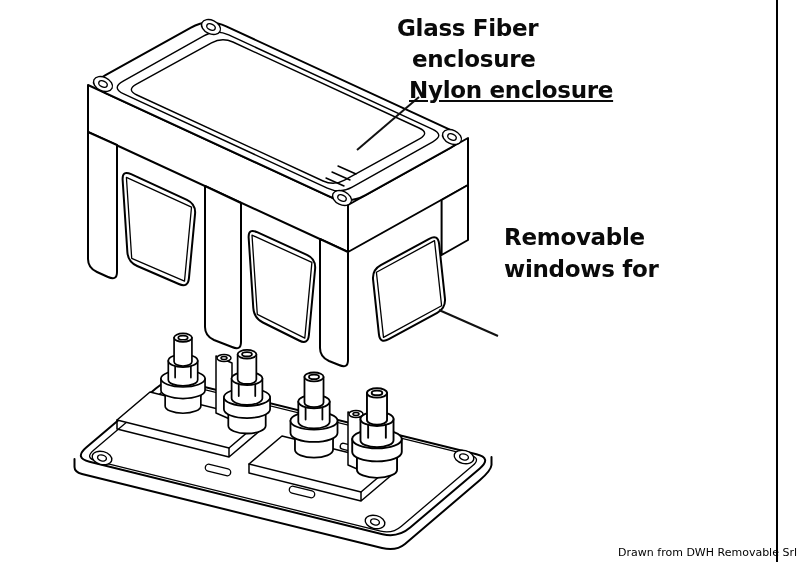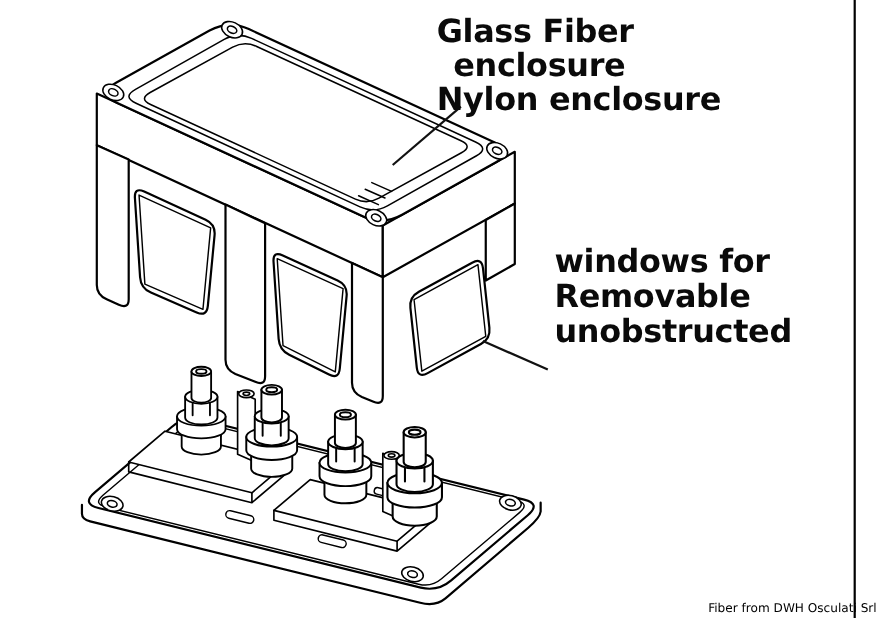--- a/index.html
+++ b/index.html
@@ -3,26 +3,26 @@
 <meta charset="utf-8">
 <style>
   html,body{margin:0;padding:0;background:#fff;}
   .page{
     position:relative;width:800px;height:562px;background:#ffffff;
     overflow:hidden;font-family:"DejaVu Sans",sans-serif;
   }
   .drawing-svg{position:absolute;left:0;top:0;width:800px;height:562px;}
   .annotation{
     position:absolute;font-weight:bold;color:#0a0a0a;
-    font-size:29px;line-height:31px;letter-spacing:-0.3px;white-space:nowrap;
+    font-size:23px;line-height:31px;letter-spacing:-0.3px;white-space:nowrap;
   }
   .ann-enclosure{left:397px;top:13px;}
   .ann-windows{left:504px;top:221px;line-height:32px;}
   .ind15{margin-left:15px;}
-  .ind12{}
+  .ind12{margin-left:12px;text-decoration:underline;}
   .ind8{margin-left:8px;}
   .credit{
     position:absolute;right:3px;bottom:3px;font-size:11px;color:#000;
     font-family:"DejaVu Sans",sans-serif;white-space:nowrap;
   }
   .edge-line{position:absolute;left:776px;top:0;width:2px;height:562px;background:#000;}
 </style>
 </head>
 <body>
 
@@ -152,22 +152,21 @@
     <line x1="498" y1="336" x2="439" y2="310" stroke="#111" stroke-width="2"></line>
   </svg>
 
   <div class="annotation ann-enclosure">
     <div>Glass Fiber</div>
     <div class="ind15">enclosure</div>
     <div class="ind12">Nylon enclosure</div>
   </div>
 
   <div class="annotation ann-windows">
+    <div>Removable</div>
     <div>windows for</div>
-    <div>Removable</div>
-    <div>unobstructed</div>
   </div>
 
   <div class="edge-line"></div>
 
-  <div class="credit">Fiber from DWH Osculati Srl</div>
+  <div class="credit">Drawn from DWH Removable Srl</div>
 
 </div>
 
 </body></html>

